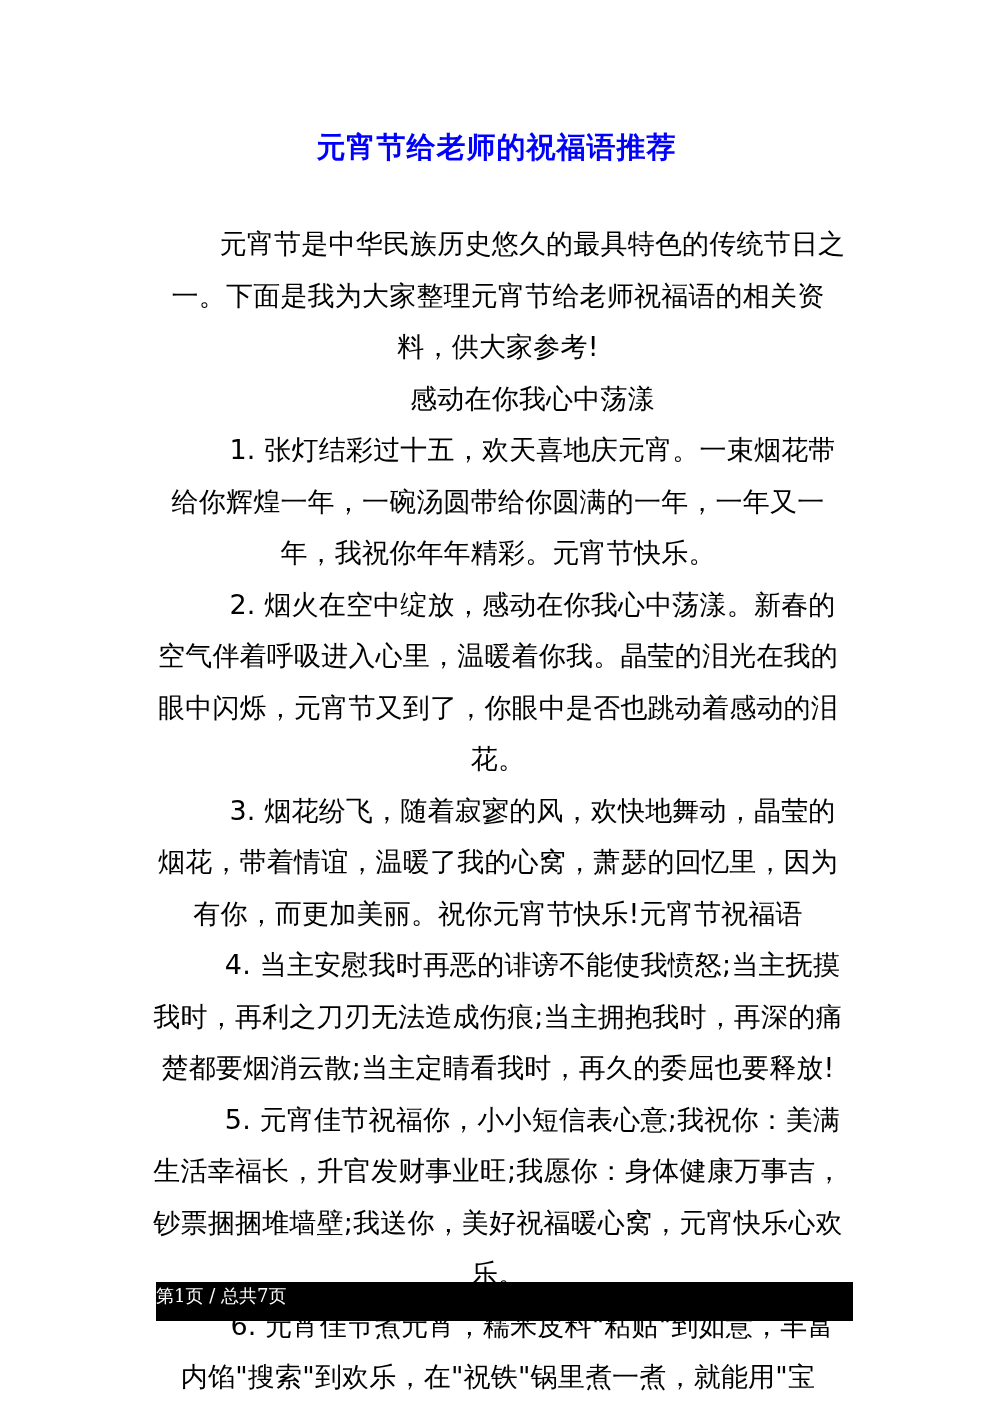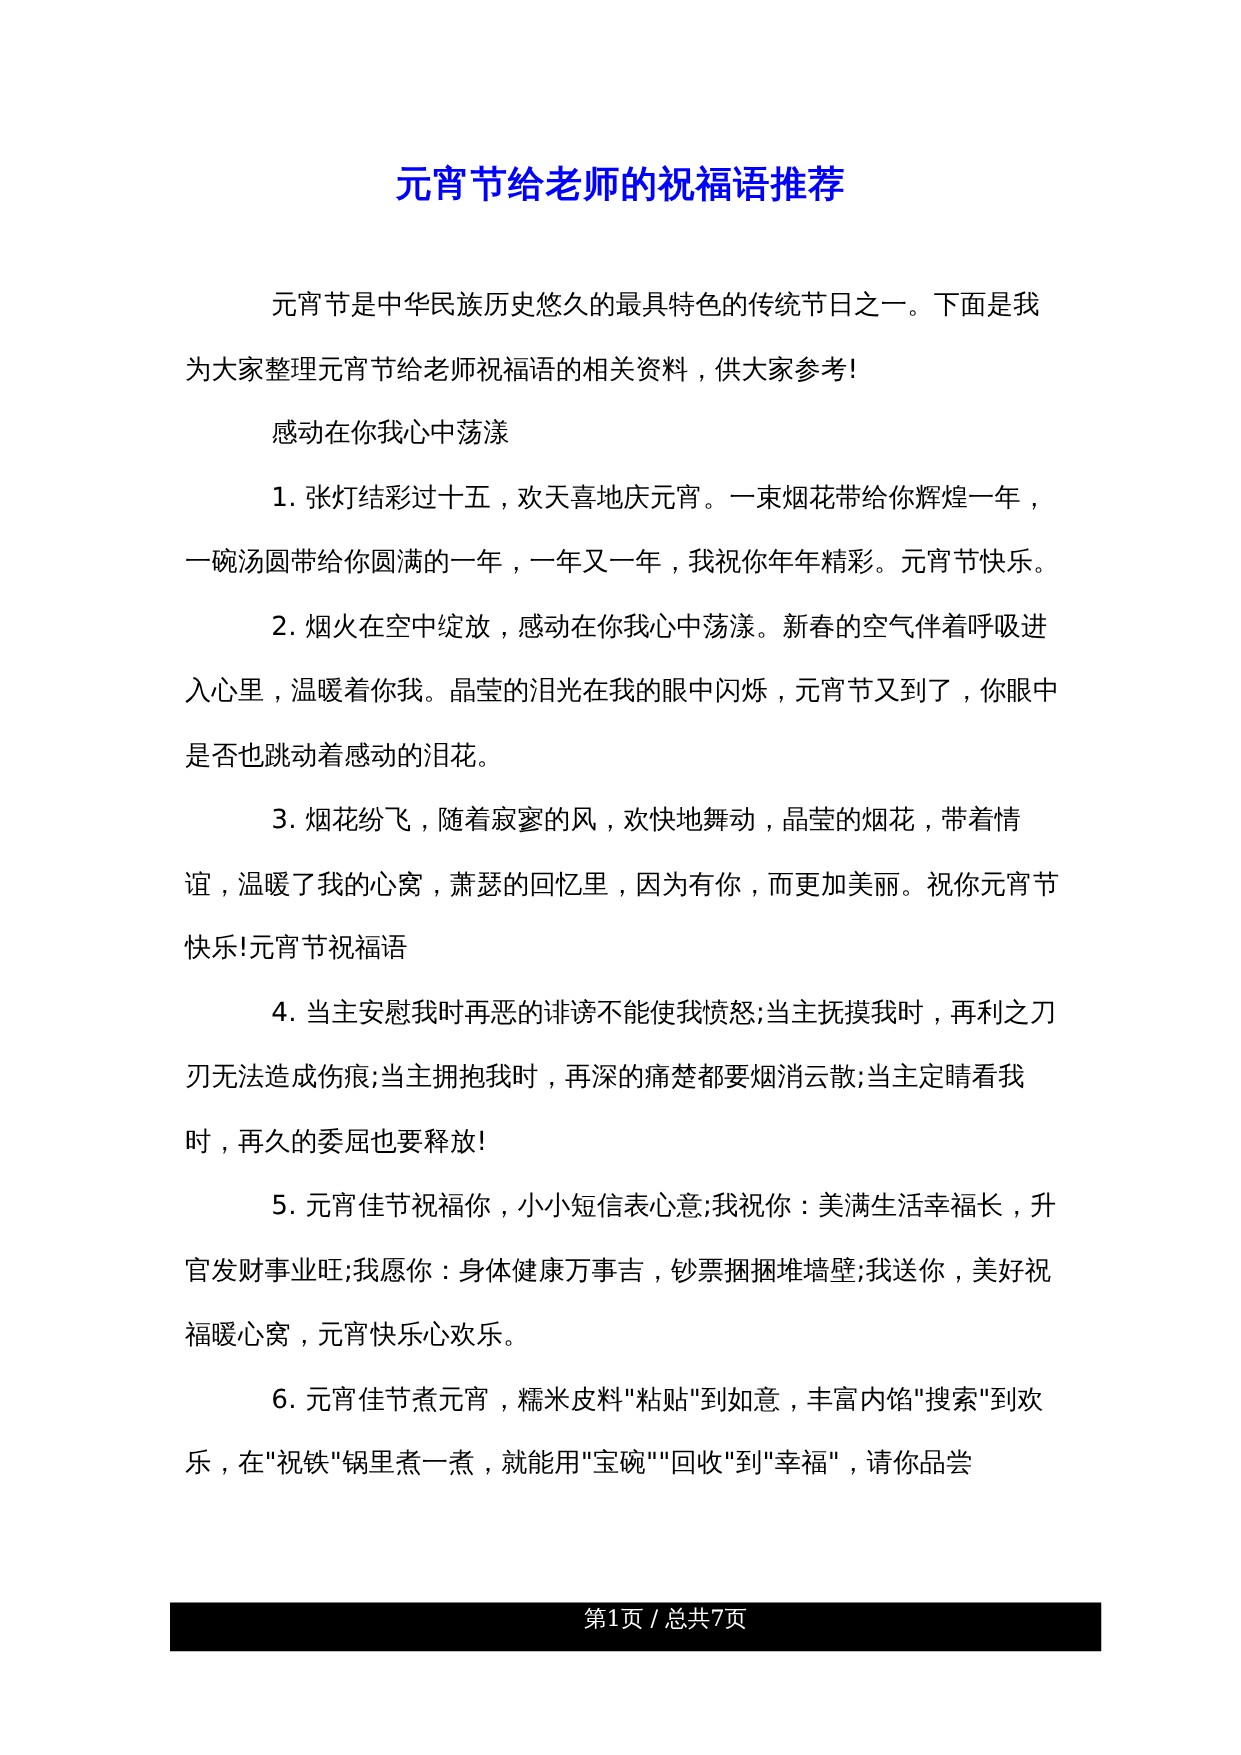--- a/index.html
+++ b/index.html
@@ -35,36 +35,34 @@
       letter-spacing: 1px;
     }
     .content {
       position: absolute;
       left: 148px;
       top: 218px;
       width: 700px;
     }
     .para {
       margin: 0;
-      font-size: 21px;
+      font-size: 27px;
       line-height: 51.5px;
       text-indent: 69px;
-      text-align: left;
+      text-align: center;
       word-break: break-all;
       letter-spacing: 0.2px;
     }
     .footer-bar {
       position: absolute;
-      left: 136px;
+      left: 156px;
       top: 1282px;
       width: 697px;
       height: 39px;
       background: #000000;
-      text-align: center;
-      padding-left: 48px;
     }
     .footer-text {
       display: inline-block;
       color: #ffffff;
       font-size: 18px;
       line-height: 28px;
       font-family: "DejaVu Serif", "Liberation Serif", serif;
     }
   </style>
 </head>

